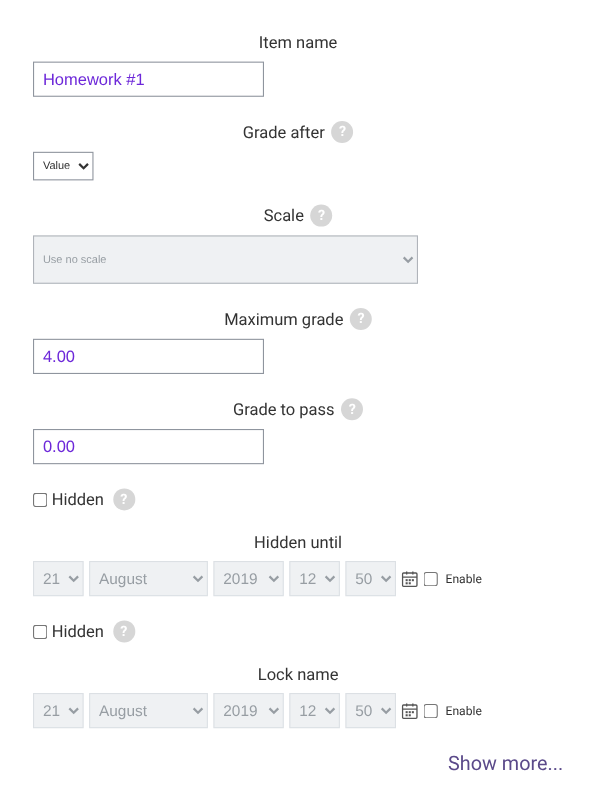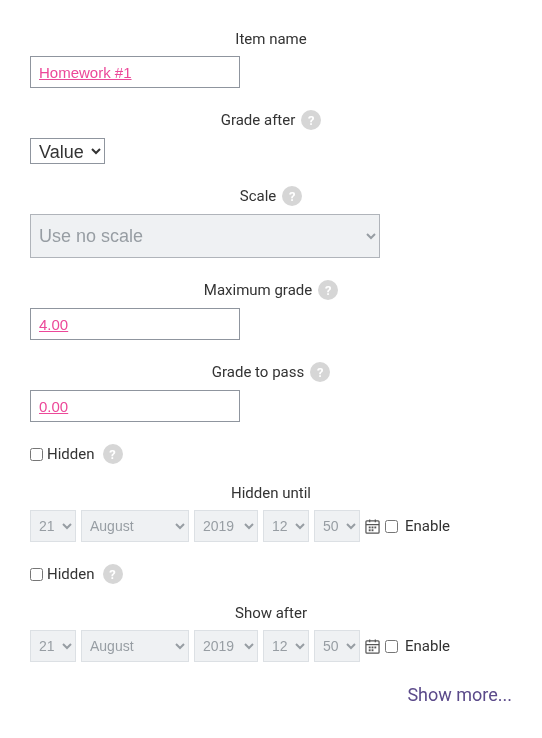--- a/index.html
+++ b/index.html
@@ -37,29 +37,28 @@
     font-weight: bold;
     margin-left: 6px;
     cursor: pointer;
   }
   .text-input {
     width: 210px;
     height: 32px;
     padding: 4px 8px;
     border: 1px solid #8f959e;
     font-size: 15px;
-    color: #ec4899;
+    color: #6d28d9;
     background: #fff;
-    text-decoration: underline;
   }
   .select-input {
     height: 26px;
     padding: 2px 4px;
     border: 1px solid #8f959e;
-    font-size: 18px;
+    font-size: 10px;
     background: #fff;
     color: #333;
   }
   .select-disabled {
     background: #e9ecef;
     color: #6c757d;
   }
   .select-wide {
     width: 350px;
     height: 44px;
@@ -90,21 +89,21 @@
     border: 1px solid #ced4da;
     font-size: 14px;
     background: #e9ecef;
     color: #6c757d;
   }
   .cal-icon {
     display: inline-flex;
     color: #555;
   }
   .enable-label {
-    font-size: 15px;
+    font-size: 11px;
     color: #333;
     margin-left: 2px;
   }
   .show-more {
     color: #5b4a8a;
     font-size: 18px;
     cursor: pointer;
     margin-top: 6px;
     text-align: right;
   }
@@ -194,21 +193,21 @@
 </div>
 
 <div class="checkbox-row">
   <input type="checkbox" style="">
   <span>Hidden</span>
   <span class="help-icon">?</span>
 </div>
 
 <div class="field-group">
   <div class="field-label">
-    <span>Show after</span>
+    <span>Lock name</span>
   </div>
   <div class="date-row">
     <select disabled="" style="width:46px"><option>21</option></select>
     <select disabled="" style="width:108px"><option>August</option></select>
     <select disabled="" style="width:64px"><option>2019</option></select>
     <select disabled="" style="width:46px"><option>12</option></select>
     <select disabled="" style="width:46px"><option>50</option></select>
     <span class="cal-icon">
       <svg width="15" height="15" viewBox="0 0 16 16">
           <rect x="1" y="2" width="14" height="13" rx="1" fill="none" stroke="#555" stroke-width="1.3"></rect>

